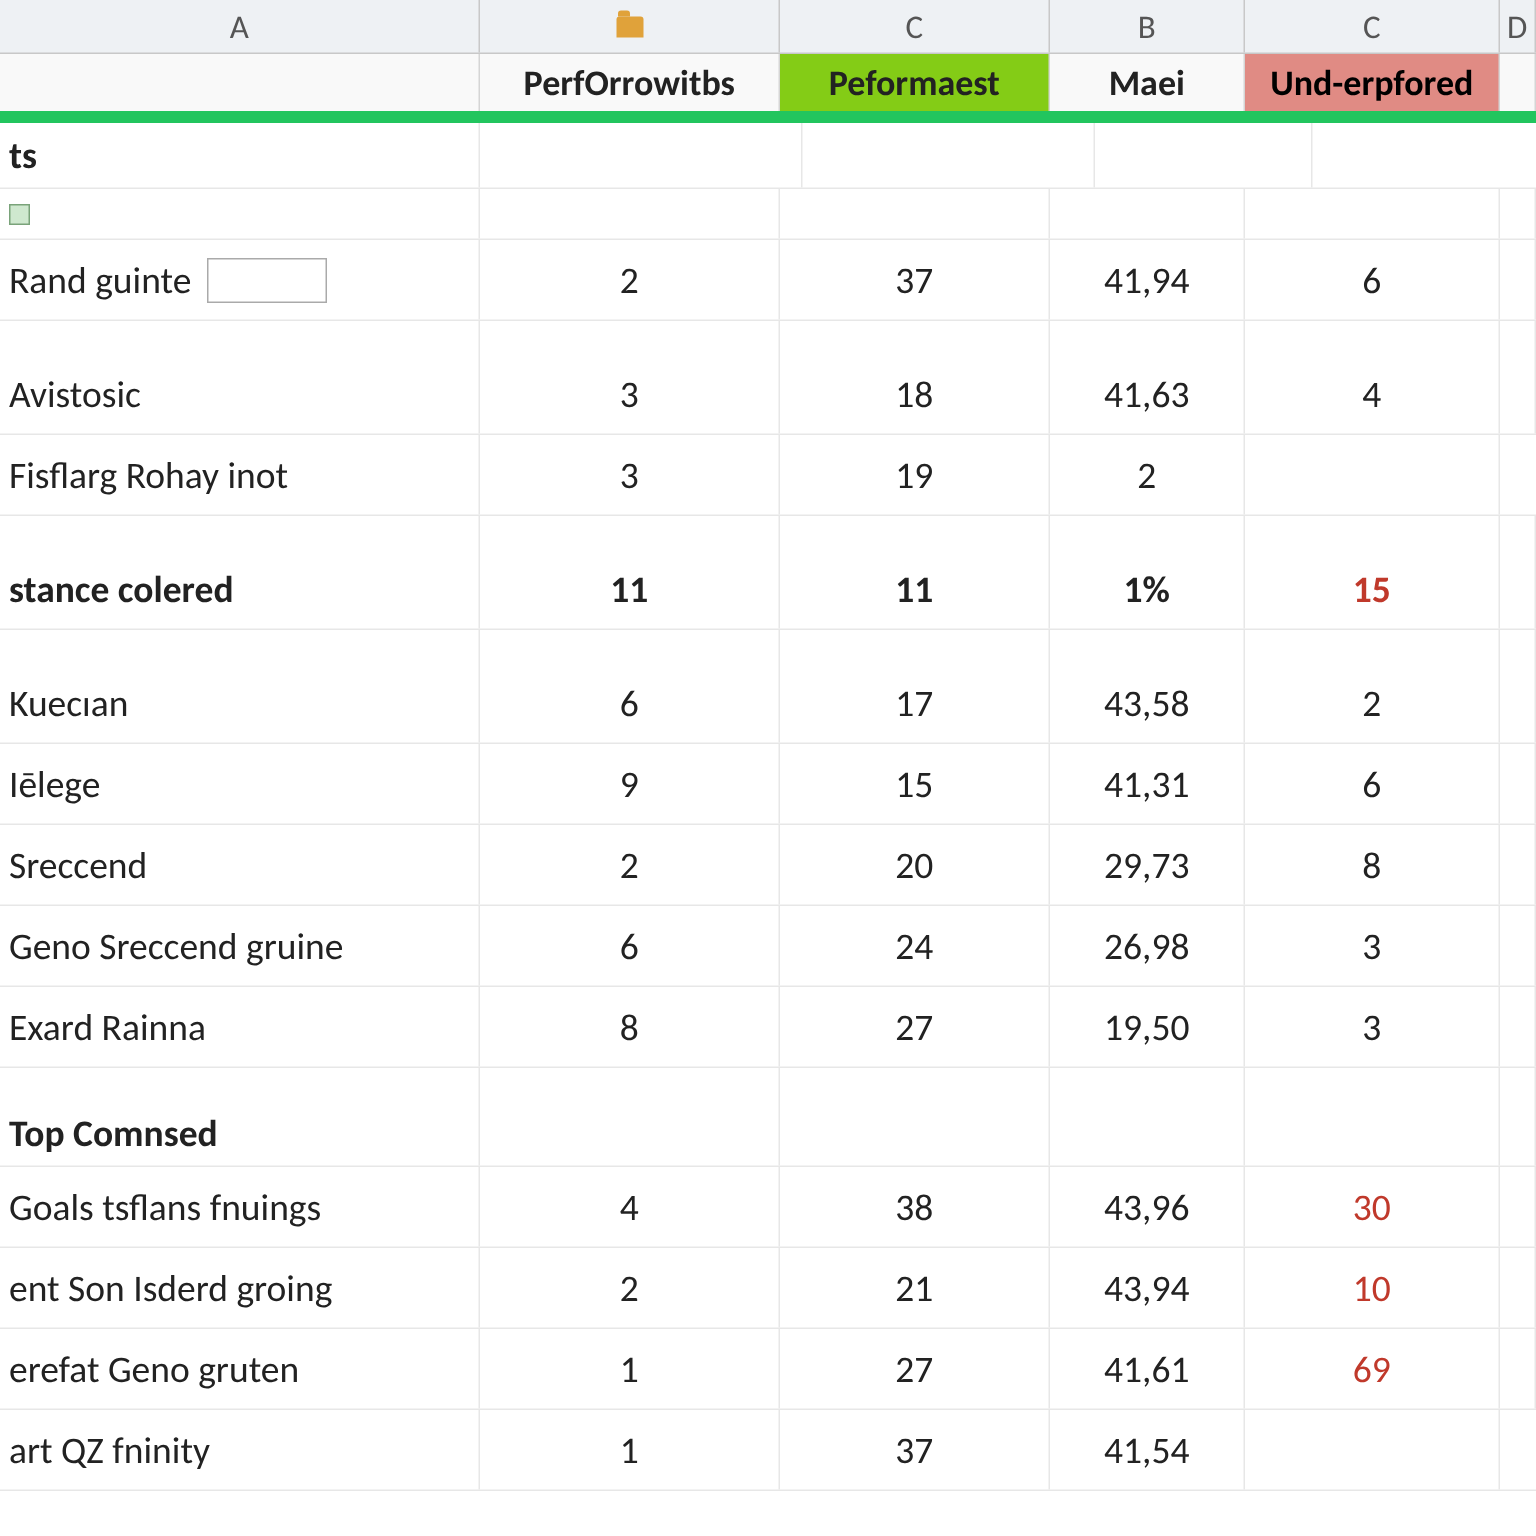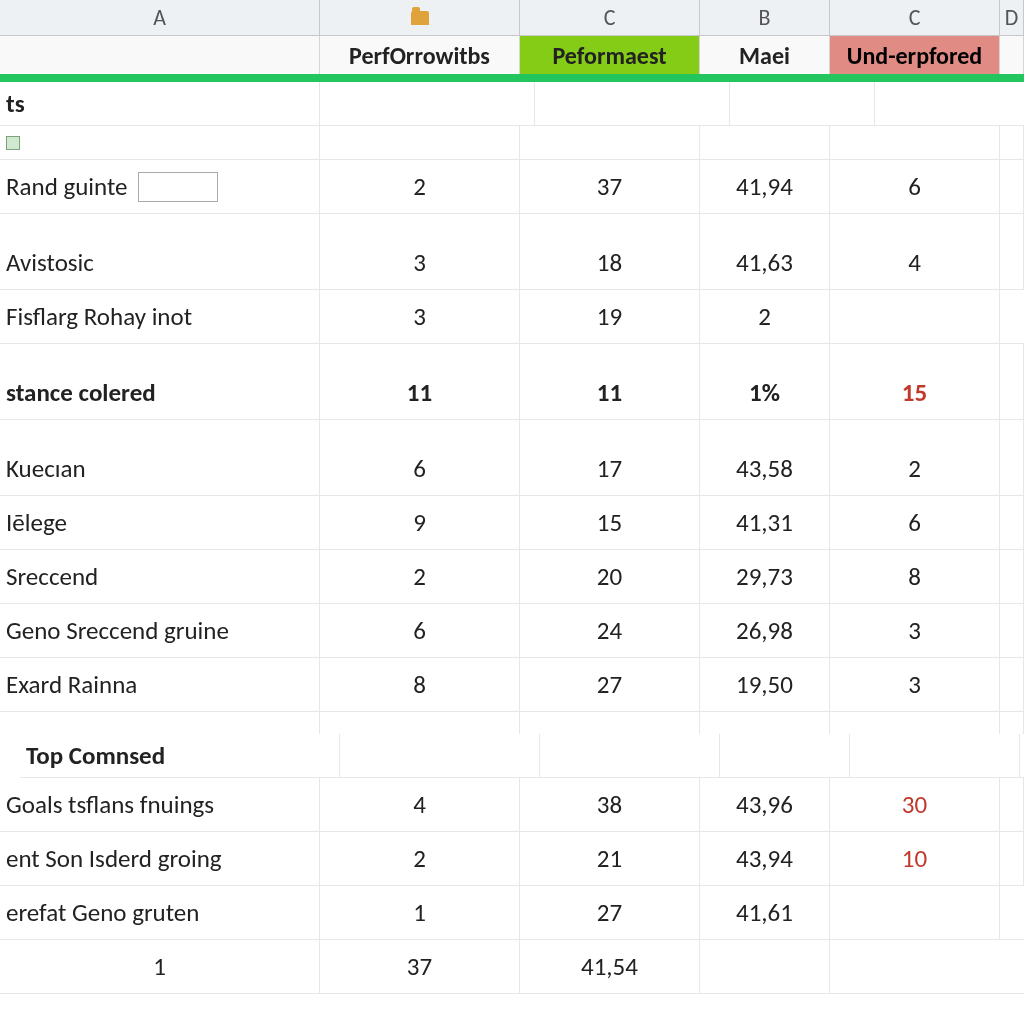--- a/index.html
+++ b/index.html
@@ -235,21 +235,21 @@
         <div class="num"></div>
       </div>
       <div class="row" style="height: 22px; border-bottom: none;">
         <div class="name"></div>
         <div class="num"></div>
         <div class="num"></div>
         <div class="num"></div>
         <div class="num"></div>
         <div class="num"></div>
       </div>
-      <div class="row" style="height: 44px; margin-left: 20px;">
+      <div class="row" style="height: 44px;">
         <div class="name bold">Top Comnsed</div>
         <div class="num"></div>
         <div class="num"></div>
         <div class="num"></div>
         <div class="num"></div>
         <div class="num"></div>
       </div>
       <div class="row">
         <div class="name">
           <span>Goals tsflans fnuings</span>
@@ -270,23 +270,27 @@
         <div class="num red">10</div>
         <div class="num"></div>
       </div>
       <div class="row">
         <div class="name">
           <span>erefat Geno gruten</span>
         </div>
         <div class="num">1</div>
         <div class="num">27</div>
         <div class="num">41,61</div>
-        <div class="num"></div>
-      </div>
-      <div class="row">
+        <div class="num red">69</div>
+        <div class="num"></div>
+      </div>
+      <div class="row">
+        <div class="name">
+          <span>art QZ fninity</span>
+        </div>
         <div class="num">1</div>
         <div class="num">37</div>
         <div class="num">41,54</div>
         <div class="num"></div>
       </div>
     </div>
 
 </div>
 
 </body></html>

